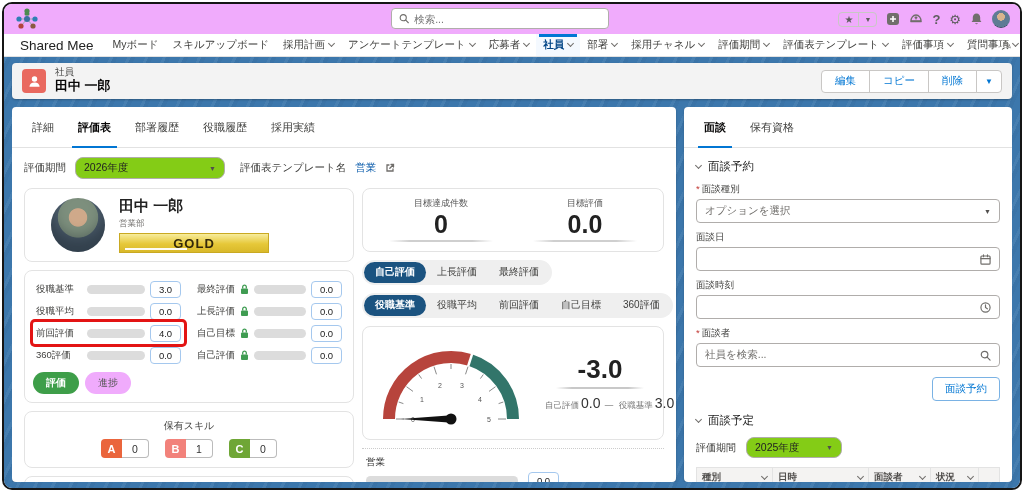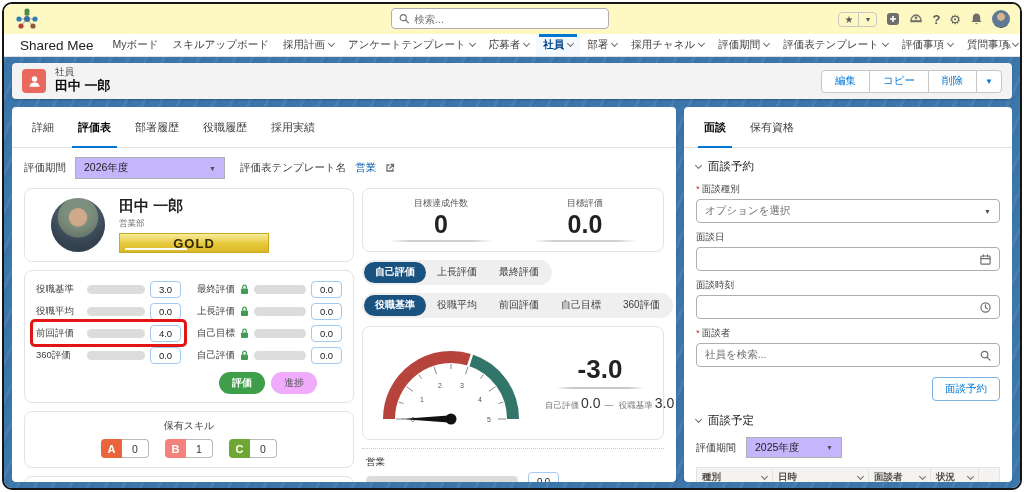--- a/index.html
+++ b/index.html
@@ -1,19 +1,19 @@
 <!DOCTYPE html>
 <html><head>
 <meta charset="utf-8">
 <style>
 *{margin:0;padding:0;box-sizing:border-box}
 body{width:1024px;height:492px;background:#fff;font-family:"Liberation Sans","DejaVu Sans",sans-serif;overflow:hidden}
 .frame{width:1020px;height:488px;margin:2px;border:2px solid #151515;border-radius:10px;overflow:hidden;background:#fff;display:flex;flex-direction:column}
 
-.gh{height:30px;flex:none;display:flex;align-items:center;padding:0 10px;position:relative;background:#fef9c3}
+.gh{height:30px;flex:none;display:flex;align-items:center;padding:0 10px;position:relative;background:#f0abfc}
 .gh-search{position:absolute;left:387px;top:4px;width:218px;height:21px;border:1px solid #b0adab;border-radius:4px;display:flex;align-items:center;gap:5px;padding:0 7px;background:#fff}
 .gh-search input{border:0;outline:0;font-size:10.5px;width:100%;color:#333;font-family:inherit}
 .gh-icons{margin-left:auto;display:flex;align-items:center;gap:9px;color:#5c5c5c}
 .fav-group{display:flex;border:1px solid #c9c7c5;border-radius:4px;overflow:hidden;font-size:10px;color:#5c5c5c}
 .fav-group span{padding:1px 5px;display:flex;align-items:center}
 .fav-group span+span{border-left:1px solid #c9c7c5}
 .ghi{font-size:13px;line-height:1;cursor:pointer}
 .avatar{width:18px;height:18px;border-radius:50%;background:radial-gradient(circle at 50% 38%,#d8b48e 26%,#5f7b94 28% 70%,#3c4f61 72%)}
 
 .nb{height:23px;flex:none;display:flex;align-items:center;padding:0 26px 0 8px;border-bottom:1px solid #e2e2e2;font-size:10.5px;color:#3e3e3c;position:relative;white-space:nowrap;overflow:hidden}
@@ -37,21 +37,21 @@
 .main{display:flex;gap:8px;margin-top:8px;flex:1;overflow:hidden}
 .panel{background:#fff;border-radius:4px;box-shadow:0 1px 2px rgba(0,0,0,.25);display:flex;flex-direction:column;overflow:hidden}
 .panel.left{flex:1}
 .panel.right{width:328px;flex:none}
 .ptabs{flex:none;display:flex;border-bottom:1px solid #e2e2e2;height:41px;padding:0 8px}
 .ptab{font-size:11px;color:#3e3e3c;padding:0 12px;display:flex;align-items:center;position:relative;cursor:pointer}
 .ptab.active{font-weight:bold;color:#080707}
 .ptab.active::after{content:"";position:absolute;left:6px;right:6px;bottom:-1px;height:2.5px;background:#0176d3}
 
 .filter-row{flex:none;display:flex;align-items:center;gap:9px;padding:9px 12px 7px;font-size:10.5px;color:#3e3e3c}
-.select{border:1px solid #b0adab;border-radius:0;height:22px;display:flex;align-items:center;justify-content:space-between;gap:16px;padding:0 8px;background:#c4b5fd;font-size:10.5px;color:#222;cursor:pointer}
+.select{border:1px solid #b0adab;border-radius:8px;height:22px;display:flex;align-items:center;justify-content:space-between;gap:16px;padding:0 8px;background:#84cc16;font-size:10.5px;color:#222;cursor:pointer}
 .sel-period{width:150px}
 .link{color:#0b5cab;cursor:pointer}
 .cols{display:flex;gap:8px;padding:2px 12px 10px;flex:1;overflow:hidden}
 .col-a{width:330px;flex:none;display:flex;flex-direction:column;gap:8px}
 .col-b{flex:1;display:flex;flex-direction:column;gap:8px;min-width:0}
 .cardlet{border:1px solid #e3e3e3;border-radius:8px;background:#fff}
 
 .profile{display:flex;align-items:center;gap:14px;padding:8px 10px 8px 26px}
 .photo{width:54px;height:54px;border-radius:50%;flex:none;background:radial-gradient(circle at 50% 36%,#cfa98a 20%,#7d8f7d 22% 45%,#4c5c6b 47%);box-shadow:inset 0 -14px 14px rgba(20,30,40,.45)}
 .pname{font-size:15px;font-weight:bold;color:#222}
@@ -61,21 +61,21 @@
 
 .metrics{padding:7px 8px 6px;position:relative}
 .mgrid{display:flex;gap:10px}
 .mcol{flex:1;display:flex;flex-direction:column}
 .mrow{display:flex;align-items:center;gap:5px;height:22px;font-size:9.5px;color:#3e3e3c;padding:0 3px;border-radius:2px}
 .mrow.hl{box-shadow:0 0 0 3px #e31414}
 .mlabel{width:46px;flex:none}
 .track{flex:1;height:9px;background:#dcdcdc;border-radius:5px;overflow:hidden;min-width:0}
 .fill{height:100%;background:#2e7cd6;border-radius:5px}
 .vbox{width:31px;height:17px;flex:none;border:1px solid #a5c8ee;border-radius:4px;background:#fff;font-size:9.5px;color:#222;display:flex;align-items:center;justify-content:center}
-.mfoot{display:flex;justify-content:flex-end;gap:6px;padding:6px 28px 2px 0}
+.mfoot{display:flex;gap:6px;padding:6px 28px 2px 0}
 .pillbtn{border:none;border-radius:12px;padding:4px 13px;font-size:10px;cursor:pointer;font-family:inherit}
 .pillbtn.green{background:#3e9e49;color:#fff;font-weight:bold}
 .pillbtn.gray{background:#f0abfc;color:#555}
 
 .skills{padding:7px 8px 9px;text-align:center}
 .sk-title{font-size:10px;color:#3e3e3c;margin-bottom:6px}
 .sk-row{display:flex;justify-content:center;gap:16px}
 .sk{display:flex}
 .sk-grade{width:21px;height:19px;border-radius:4px 0 0 4px;color:#fff;font-size:11px;font-weight:bold;display:flex;align-items:center;justify-content:center}
 .sk-count{width:27px;height:19px;border:1px solid #bbb;border-left:0;border-radius:0 4px 4px 0;background:#fff;font-size:10.5px;display:flex;align-items:center;justify-content:center;color:#333}

